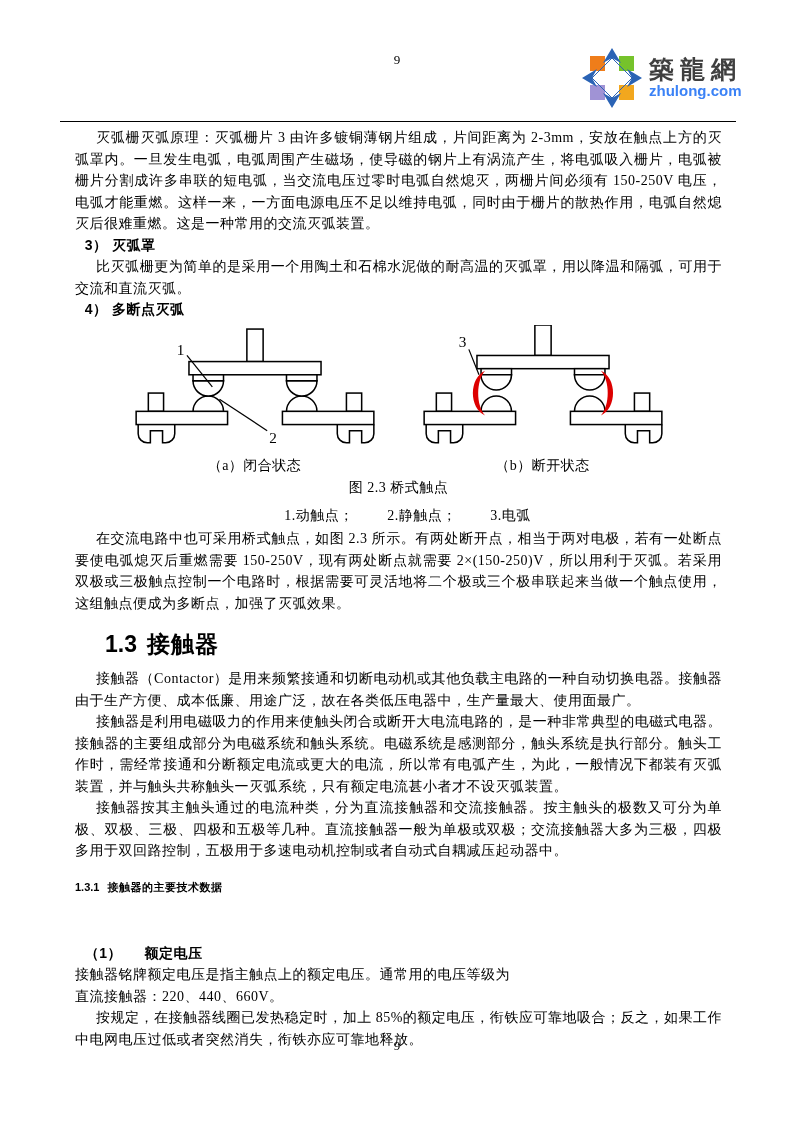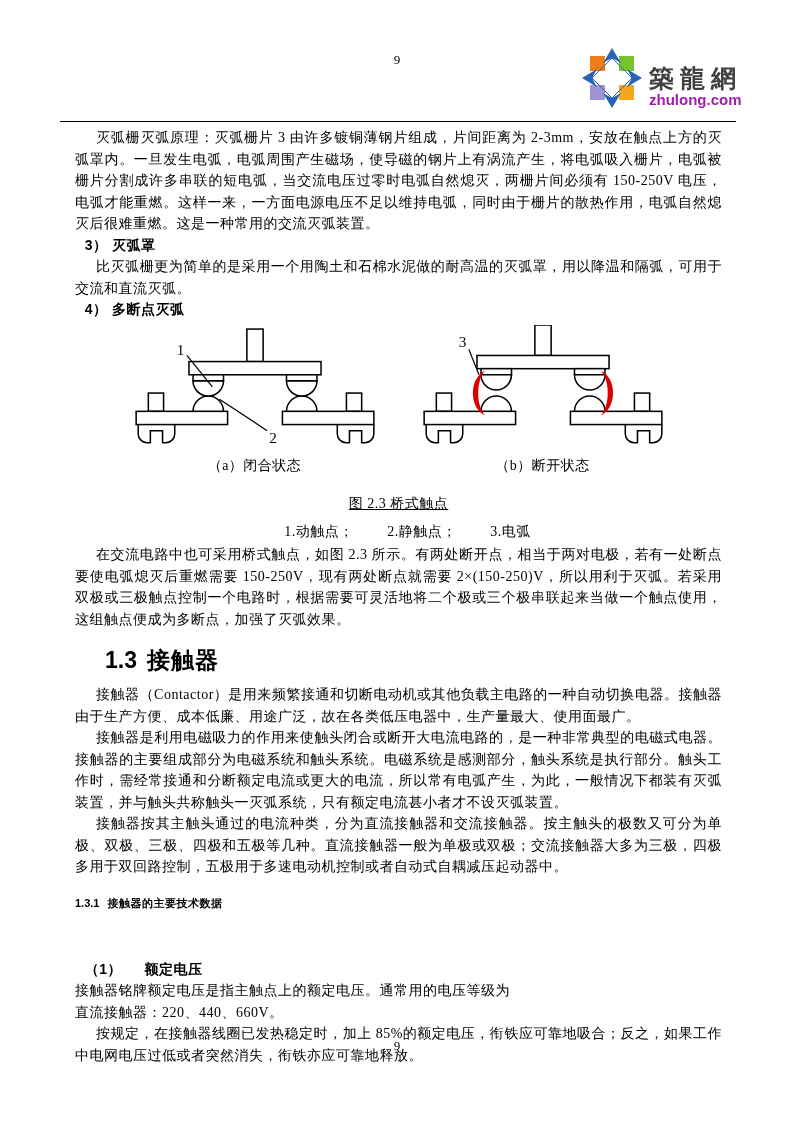--- a/index.html
+++ b/index.html
@@ -13,29 +13,29 @@
     font-size:14px; color:#000;
     overflow:hidden;
   }
   
   .hdr-pagenum {
     position:absolute; top:52px; left:0; right:0;
     text-align:center; font-size:13px;
   }
   .logo {
     position:absolute; top:48px; right:52px;
-    display:flex; align-items:flex-end; gap:7px;
+    display:flex; align-items:center; gap:7px;
   }
   .logo-texts { display:flex; flex-direction:column; line-height:1.05; }
   .logo-cn {
     font-size:25px; letter-spacing:6px; color:#3f3f3f; font-weight:600;
     font-family:"Liberation Serif","DejaVu Serif",serif;
   }
   .logo-en {
-    font-size:15px; font-weight:bold; color:#a21caf;
+    font-size:15px; font-weight:bold; color:#3b82f6;
     font-family:"Liberation Sans","DejaVu Sans",sans-serif;
   }
   .hdr-rule {
     position:absolute; top:121px; left:60px; right:58px;
     border-top:1.6px solid #000;
   }
   
   .content {
     position:absolute; top:127px; left:75px; width:647px;
     line-height:21.5px; text-align:justify;
@@ -65,21 +65,21 @@
     font-family:"Liberation Sans","DejaVu Sans",sans-serif;
     margin-top:44px;
   }
   .item-head .lbl { margin-right:1.6em; }
   
   .figure { margin:4px 0 2px 0; text-align:center; }
   .fig-row { display:flex; justify-content:center; gap:34px; }
   .fig-cell { width:254px; }
   .fig-captions { display:flex; justify-content:center; gap:34px; margin-top:2px; }
   .fig-caption { width:254px; text-align:center; text-indent:0; }
-  .fig-title { text-align:center; margin-top:17px; text-indent:0;text-decoration:underline; }
+  .fig-title { text-align:center; margin-top:1px; text-indent:0; }
   .fig-legend { display:flex; justify-content:center; gap:2.4em; margin-top:6px; padding-left:18px; text-indent:0;align-items:center; }
   svg .ln { stroke:#000; stroke-width:1.5; fill:#ffffff; }
   svg .thin { stroke:#000; stroke-width:1.2; fill:none; }
   svg text { font-family:"Liberation Serif","DejaVu Serif",serif; font-size:15px; fill:#000; }
   
   .ftr-pagenum {
     position:absolute; top:1038px; left:0; right:0;
     text-align:center; font-size:13px;
   }
 </style>

